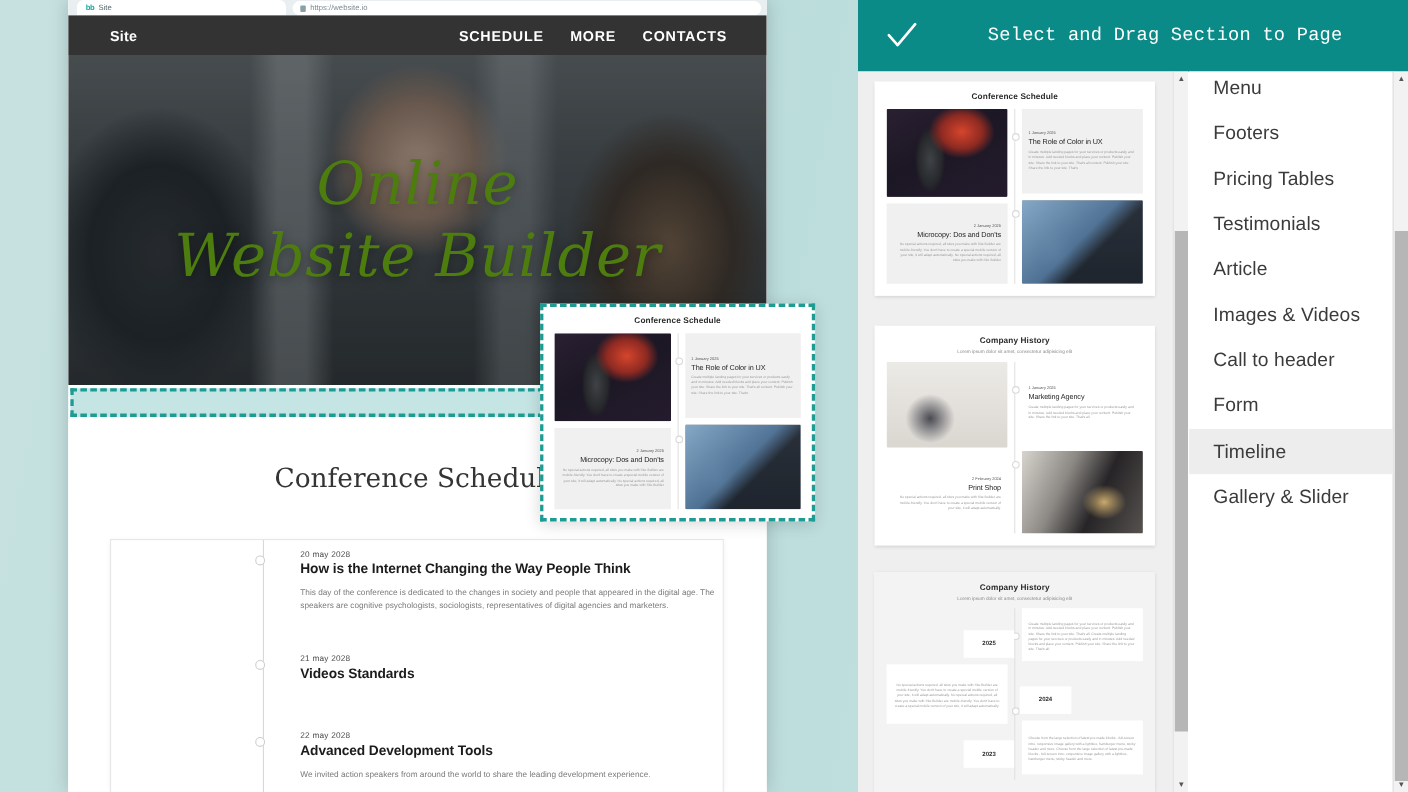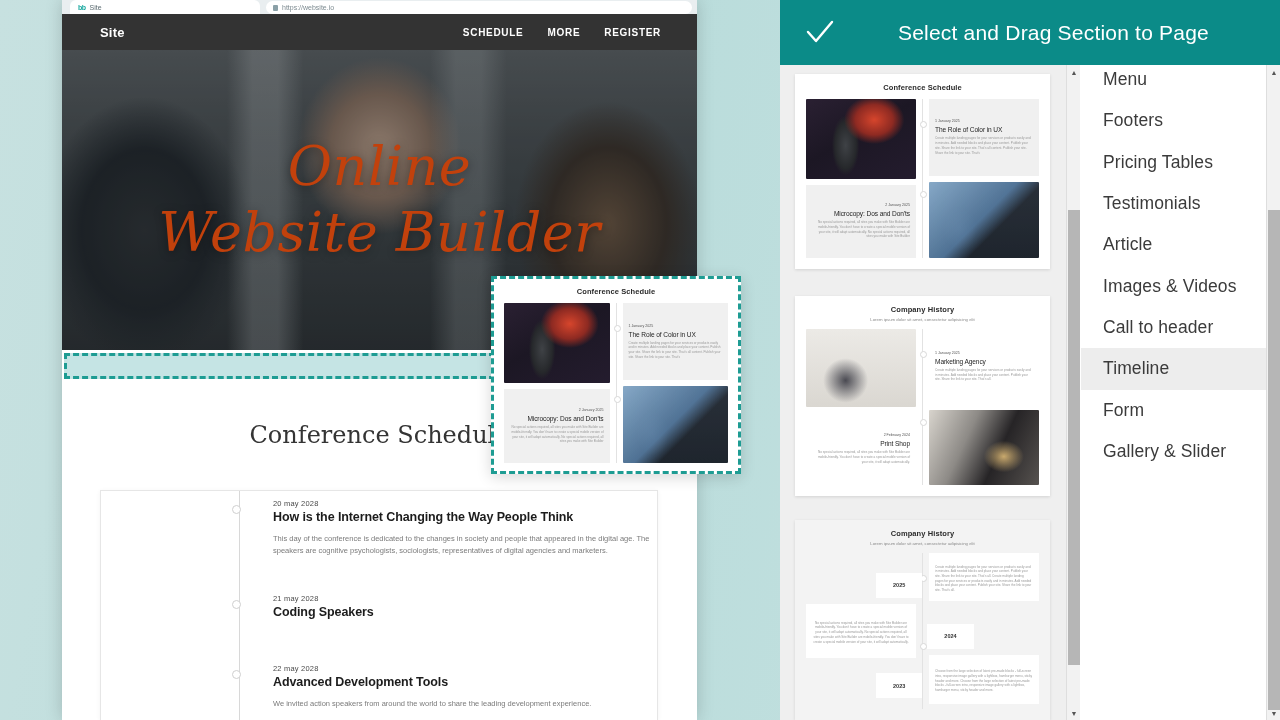--- a/index.html
+++ b/index.html
@@ -44,21 +44,21 @@
 
   
   .site-nav {
     position: absolute; left: 0; top: 14px; width: 635px; height: 36px;
     background: #333333; display: flex; align-items: center;
     padding: 0 36px 0 38px; justify-content: space-between;
   }
   .site-logo { color: #fff; font-weight: 700; font-size: 13px; letter-spacing: .2px; }
   .site-links { display: flex; gap: 24px; }
   .site-links span {
-    color: #fff; font-size: 10px; font-weight: 700; letter-spacing: .7px;
+    color: #fff; font-size: 13px; font-weight: 700; letter-spacing: .7px;
   }
 
   
   .hero {
     position: absolute; left: 0; top: 50px; width: 635px; height: 300px;
     overflow: hidden;
   }
   .hero-photo { position: absolute; inset: 0; }
   .hero-bg1 {
     position:absolute; inset:0;
@@ -75,21 +75,21 @@
       linear-gradient(90deg, rgba(255,255,255,0) 58%, rgba(200,208,210,.26) 62%, rgba(200,208,210,.26) 66%, rgba(255,255,255,0) 70%);
   }
   .hero-shade { position:absolute; inset:0; background: rgba(20,24,27,.30); }
   .hero-inner {
     position: absolute; inset: 0;
     display: flex; flex-direction: column; align-items: center;
     justify-content: center; gap: 0;
   }
   .hero-title {
     font-family: "DejaVu Serif", "Liberation Serif", serif;
-    font-style: italic; color: #c2410c; font-size: 54px; line-height: 1.22;
+    font-style: italic; color: #4d7c0f; font-size: 54px; line-height: 1.22;
     text-align: center; font-weight: 400; letter-spacing: .5px;
     text-shadow: 0 2px 10px rgba(0,0,0,.35);
   }
   .hero-buttons { display: flex; gap: 18px; margin-top: 26px; }
   .btn-primary {
     background: #2e6fe0; color: #fff; font-size: 9px; font-weight: 700;
     letter-spacing: 1px; padding: 11px 26px; border-radius: 22px; border: none;
   }
   .btn-ghost {
     background: transparent; color: #fff; font-size: 9px; font-weight: 700;
@@ -195,22 +195,22 @@
     position: absolute; left: 780px; top: 0; width: 500px; height: 720px;
     background: #fff;
   }
   .panel-header {
     position: absolute; left:0; top:0; width:500px; height:65px;
     background:#0b8b88; display:flex; align-items:center; gap:60px;
     padding-left: 22px;
   }
   .check-icon { width:36px; height:36px; }
   .panel-title {
-    color:#fff; font-size:21px; font-weight:400; letter-spacing:.2px;
-    font-family:Liberation Sans, sans-serif;
+    color:#fff; font-size:17px; font-weight:400; letter-spacing:.2px;
+    font-family:Liberation Mono, monospace;
   }
 
   
   .thumbs {
     position:absolute; left:780px; top:65px; width:286px; height:655px;
     background:#efefef; overflow:hidden;
   }
   .thumb {
     position:absolute; left:15px; width:255px;
     background:#fff; box-shadow:0 1px 3px rgba(0,0,0,.12);
@@ -258,21 +258,21 @@
         <span class="lock-glyph"></span>
         <span>https://website.io</span>
       </div>
     </div>
 
     <div class="site-nav">
       <div class="site-logo">Site</div>
       <div class="site-links">
         <span>SCHEDULE</span>
         <span>MORE</span>
-        <span>REGISTER</span>
+        <span>CONTACTS</span>
       </div>
     </div>
 
     <div class="hero">
       <div class="hero-photo">
         <div class="hero-bg1"></div>
         <div class="hero-bg2"></div>
         <div class="hero-shade"></div>
       </div>
       <div class="hero-inner">
@@ -292,21 +292,21 @@
         <div class="tl-item" style="top:8px">
           <div class="tl-dot" style="top:6px"></div>
           <div class="tl-date">20 may 2028</div>
           <div class="tl-title">How is the Internet Changing the Way People Think</div>
           <div class="tl-desc">This day of the conference is dedicated to the changes in society and people that appeared in the digital age. The speakers are cognitive psychologists, sociologists, representatives of digital agencies and marketers.</div>
         </div>
 
         <div class="tl-item" style="top:103px">
           <div class="tl-dot" style="top:6px"></div>
           <div class="tl-date">21 may 2028</div>
-          <div class="tl-title">Coding Speakers</div>
+          <div class="tl-title">Videos Standards</div>
         </div>
 
         <div class="tl-item" style="top:173px">
           <div class="tl-dot" style="top:6px"></div>
           <div class="tl-date">22 may 2028</div>
           <div class="tl-title">Advanced Development Tools</div>
           <div class="tl-desc">We invited action speakers from around the world to share the leading development experience.</div>
         </div>
       </div>
     </div>
@@ -453,22 +453,22 @@
   </div>
 
   <div class="seclist">
     <div class="sec-item" style="margin-top:-6px">Menu</div>
     <div class="sec-item">Footers</div>
     <div class="sec-item">Pricing Tables</div>
     <div class="sec-item">Testimonials</div>
     <div class="sec-item">Article</div>
     <div class="sec-item">Images &amp; Videos</div>
     <div class="sec-item">Call to header</div>
+    <div class="sec-item">Form</div>
     <div class="sec-item active">Timeline</div>
-    <div class="sec-item">Form</div>
     <div class="sec-item">Gallery &amp; Slider</div>
   </div>
 
   <div class="sbar" style="left:1266px; top:65px; height:655px">
     <div class="arrow" style="top:0">▲</div>
     <div class="thumbbar" style="top:145px; height:500px"></div>
     <div class="arrow" style="bottom:0">▼</div>
   </div>
 
 </div>

